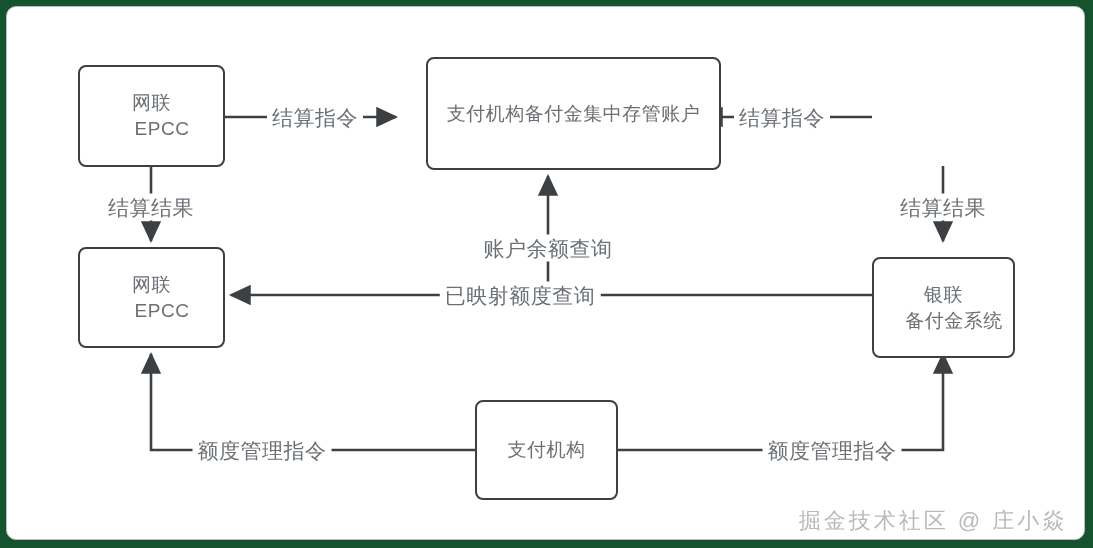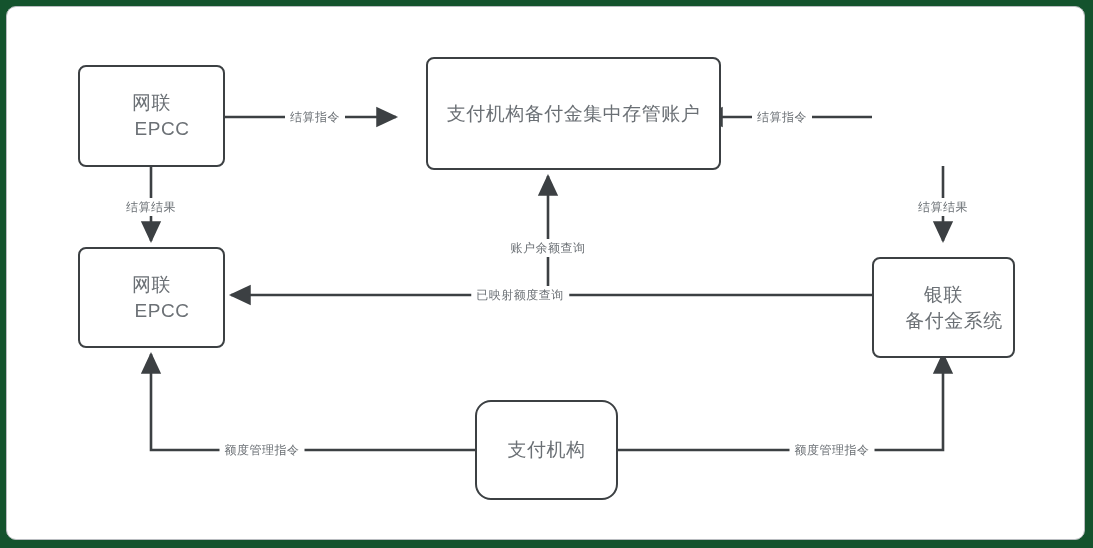--- a/index.html
+++ b/index.html
@@ -51,21 +51,21 @@
     font-size: 19px;
     line-height: 1.35;
     text-align: center;
     letter-spacing: 0.5px;
   }
   .node .line2 { display: block; margin-left: 21px; }
   .edge-label {
     position: absolute;
     background: #ffffff;
     color: #6b7075;
-    font-size: 12px;
+    font-size: 21px;
     line-height: 1;
     padding: 3px 5px;
     white-space: nowrap;
     transform: translate(-50%, -50%);
     letter-spacing: 0.5px;
   }
   .watermark {
     position: absolute;
     color: #b7b9bc;
     font-size: 22px;
@@ -121,34 +121,35 @@
   <div class="node" style="left:78px;  top:247px; width:147px; height:101px;">
     <span>网联</span>
     <span class="line2">EPCC</span>
   </div>
 
   <div class="node" style="left:872px; top:257px; width:143px; height:101px;">
     <span>银联</span>
     <span class="line2">备付金系统</span>
   </div>
 
-  <div class="node" style="left:475px; top:400px; width:143px; height:100px;border-radius:16px;">
+  <div class="node" style="left:475px; top:400px; width:143px; height:100px;">
     <span>支付机构</span>
   </div>
 
   <div class="edge-label" style="left:315px; top:117px;">结算指令</div>
 
   <div class="edge-label" style="left:782px; top:117px;">结算指令</div>
 
   <div class="edge-label" style="left:151px; top:207px;">结算结果</div>
 
   <div class="edge-label" style="left:943px; top:207px;">结算结果</div>
 
   <div class="edge-label" style="left:548px; top:248px;">账户余额查询</div>
 
   <div class="edge-label" style="left:520px; top:295px;">已映射额度查询</div>
 
   <div class="edge-label" style="left:262px; top:450px;">额度管理指令</div>
 
   <div class="edge-label" style="left:832px; top:450px;">额度管理指令</div>
 
+  <div class="watermark" style="left:933px; top:521px;">掘金技术社区 @ 庄小焱</div>
 
 </div>
 
 </body></html>

